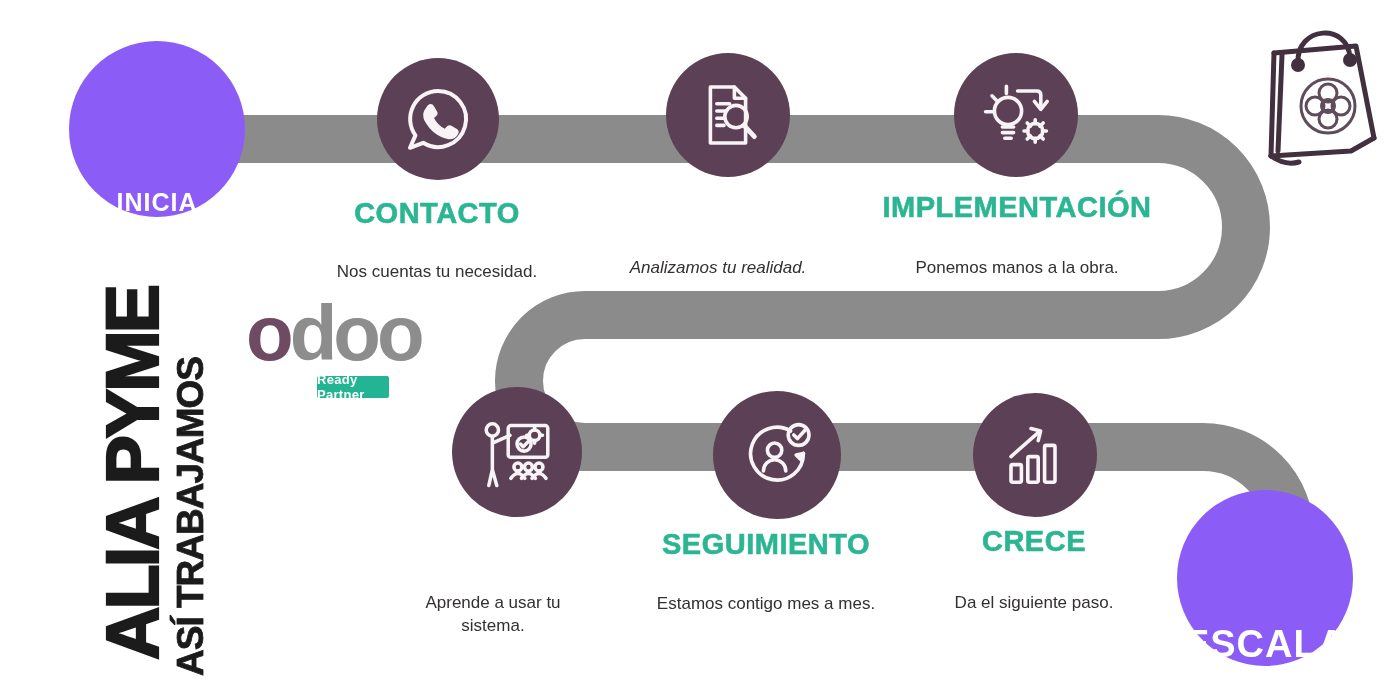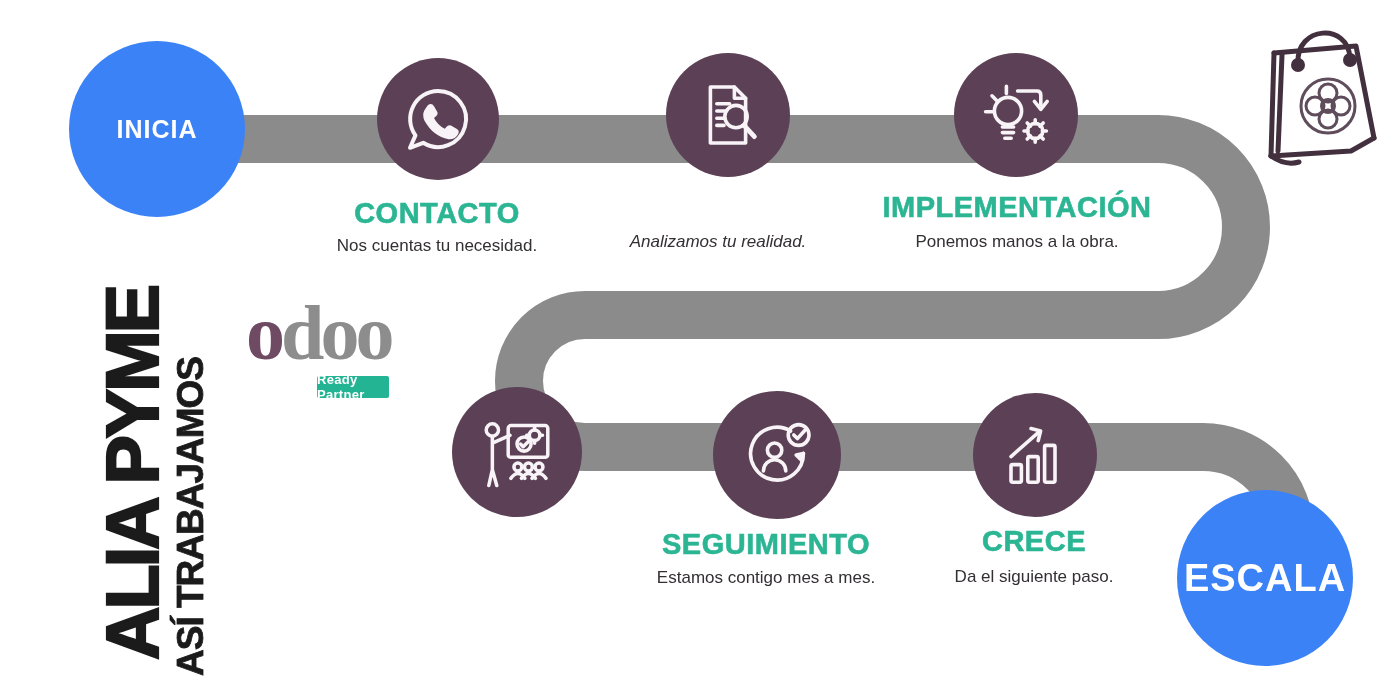--- a/index.html
+++ b/index.html
@@ -5,22 +5,22 @@
   html,body{margin:0;padding:0;background:#ffffff;}
   #canvas{
     position:relative;width:1400px;height:700px;overflow:hidden;background:#ffffff;
     font-family:"Liberation Sans", sans-serif;
   }
   .abs{position:absolute;}
   
   #path-svg{left:0;top:0;}
   
   .terminal{
-    border-radius:50%;background:#3b82f6;color:#ffffff;display:flex;
-    align-items:center;justify-content:center;font-weight:bold;letter-spacing:1px;
+    border-radius:50%;background:#8b5cf6;color:#ffffff;display:flex;
+    align-items:flex-end;justify-content:center;font-weight:bold;letter-spacing:1px;
   }
   #inicia{left:69px;top:41px;width:176px;height:176px;font-size:25px;}
   #escala{left:1177px;top:490px;width:176px;height:176px;font-size:38px;}
   
   .step-circle{
     border-radius:50%;background:#5c4156;display:flex;align-items:center;justify-content:center;
   }
   #c-contacto{left:377px;top:58px;width:122px;height:122px;}
   #c-diagnostico{left:666px;top:53px;width:124px;height:124px;}
   #c-implementacion{left:954px;top:53px;width:124px;height:124px;}
@@ -34,21 +34,21 @@
     color:#2bb593;font-weight:bold;font-size:29px;text-align:center;letter-spacing:0.5px;
     -webkit-text-stroke:0.6px #2bb593;white-space:nowrap;
   }
   #h-contacto{left:287px;top:197px;width:300px;}
   #h-diagnostico{left:558px;top:190px;width:320px;}
   #h-implementacion{left:842px;top:191px;width:350px;}
   #h-capacitacion{left:333px;top:528px;width:320px;}
   #h-seguimiento{left:606px;top:528px;width:320px;}
   #h-crece{left:874px;top:525px;width:320px;}
   .step-desc{
-    color:#332f33;font-size:17px;text-align:center;line-height:1.35;
+    color:#332f33;font-size:17px;text-align:center;line-height:1.35;margin-top:26px;
   }
   #d-contacto{left:287px;top:235px;width:300px;}
   #d-diagnostico{left:558px;top:231px;width:320px;font-style:italic;}
   #d-implementacion{left:842px;top:231px;width:350px;}
   #d-capacitacion{left:393px;top:566px;width:200px;}
   #d-seguimiento{left:656px;top:567px;width:220px;}
   #d-crece{left:874px;top:566px;width:320px;}
   
   #title-main{
     left:100px;top:660px;width:390px;height:66px;line-height:66px;
@@ -58,21 +58,21 @@
   }
   #title-sub{
     left:172px;top:676px;width:290px;height:38px;line-height:38px;
     transform:rotate(-90deg);transform-origin:left top;
     font-size:37px;font-weight:bold;letter-spacing:-1px;color:#1b1b1b;
     -webkit-text-stroke:0.8px #1b1b1b;white-space:nowrap;
   }
   
   #odoo-logo{
     left:246px;top:298px;font-size:78px;line-height:70px;font-weight:bold;
-    letter-spacing:-4px;color:#8d8d8d;white-space:nowrap;font-family:Liberation Serif, serif;
+    letter-spacing:-4px;color:#8d8d8d;white-space:nowrap;
   }
   #odoo-logo .first{color:#6f4a63;}
   #partner-badge{
     left:317px;top:376px;width:72px;height:22px;background:#23b493;border-radius:2px;
     color:#ffffff;font-size:13px;font-weight:600;display:flex;align-items:center;justify-content:center;
     letter-spacing:0.3px;
   }
   
   #bag-logo{left:1256px;top:18px;}
 </style>
@@ -140,20 +140,21 @@
         <path d="M70 22 v3 M70 37 v3 M61 31 h3 M76 31 h3"></path>
         <circle cx="58" cy="41" r="8"></circle>
         <path d="M54 41 l3 3 l6 -6"></path>
         <circle cx="51" cy="67" r="4.5"></circle>
         <circle cx="63" cy="67" r="4.5"></circle>
         <circle cx="75" cy="67" r="4.5"></circle>
         <path d="M43 80 q8 -11 16 0 M55 80 q8 -11 16 0 M67 80 q8 -11 16 0"></path>
       </g>
     </svg>
   </div>
+  <div id="d-capacitacion" class="abs step-desc">Aprende a usar tu sistema.</div>
 
   <div id="c-seguimiento" class="abs step-circle">
     <svg viewBox="0 0 100 100">
       <g fill="none" stroke="#f7f3f6" stroke-width="4.5" stroke-linecap="round" stroke-linejoin="round">
         <path d="M67 20 A33 33 0 1 0 83 48"></path>
         <path d="M83 48 l-9 2 l7 7 z" fill="#f7f3f6"></path>
         <circle cx="47" cy="44" r="9"></circle>
         <path d="M33 70 a14 14 0 0 1 28 0"></path>
         <circle cx="77" cy="25" r="13"></circle>
         <path d="M71 25 l4.5 4.5 L85 19"></path>

